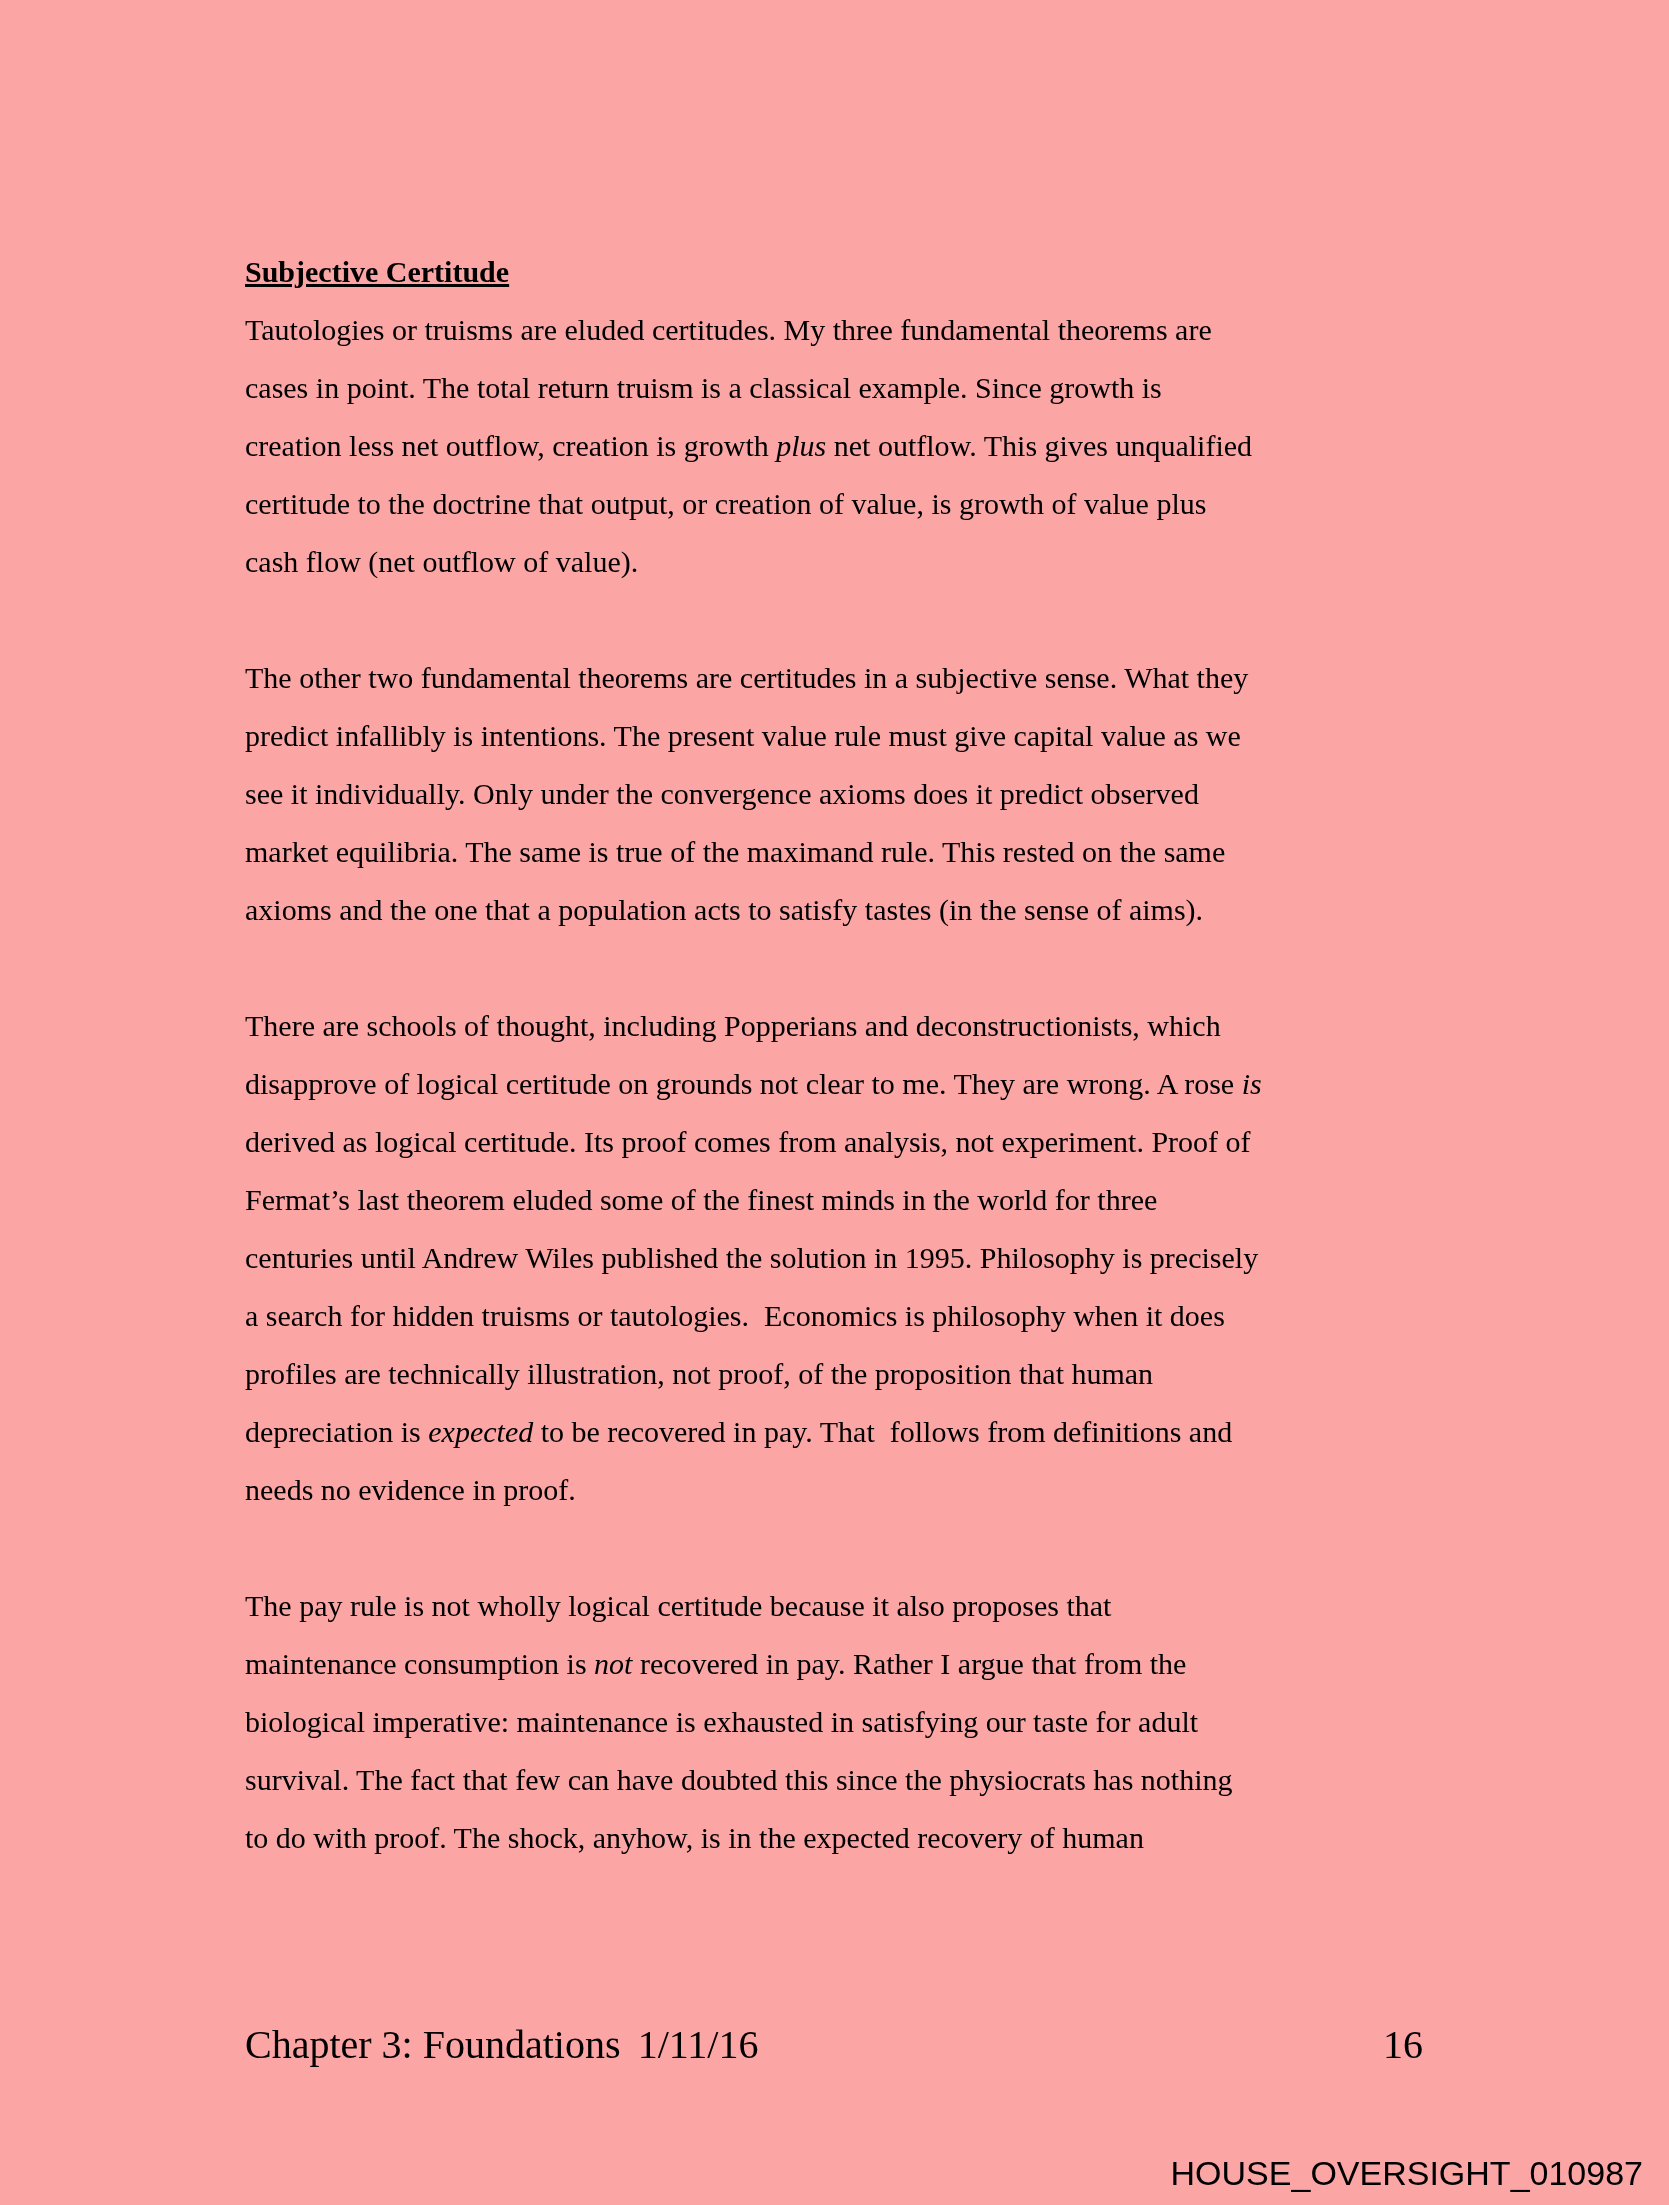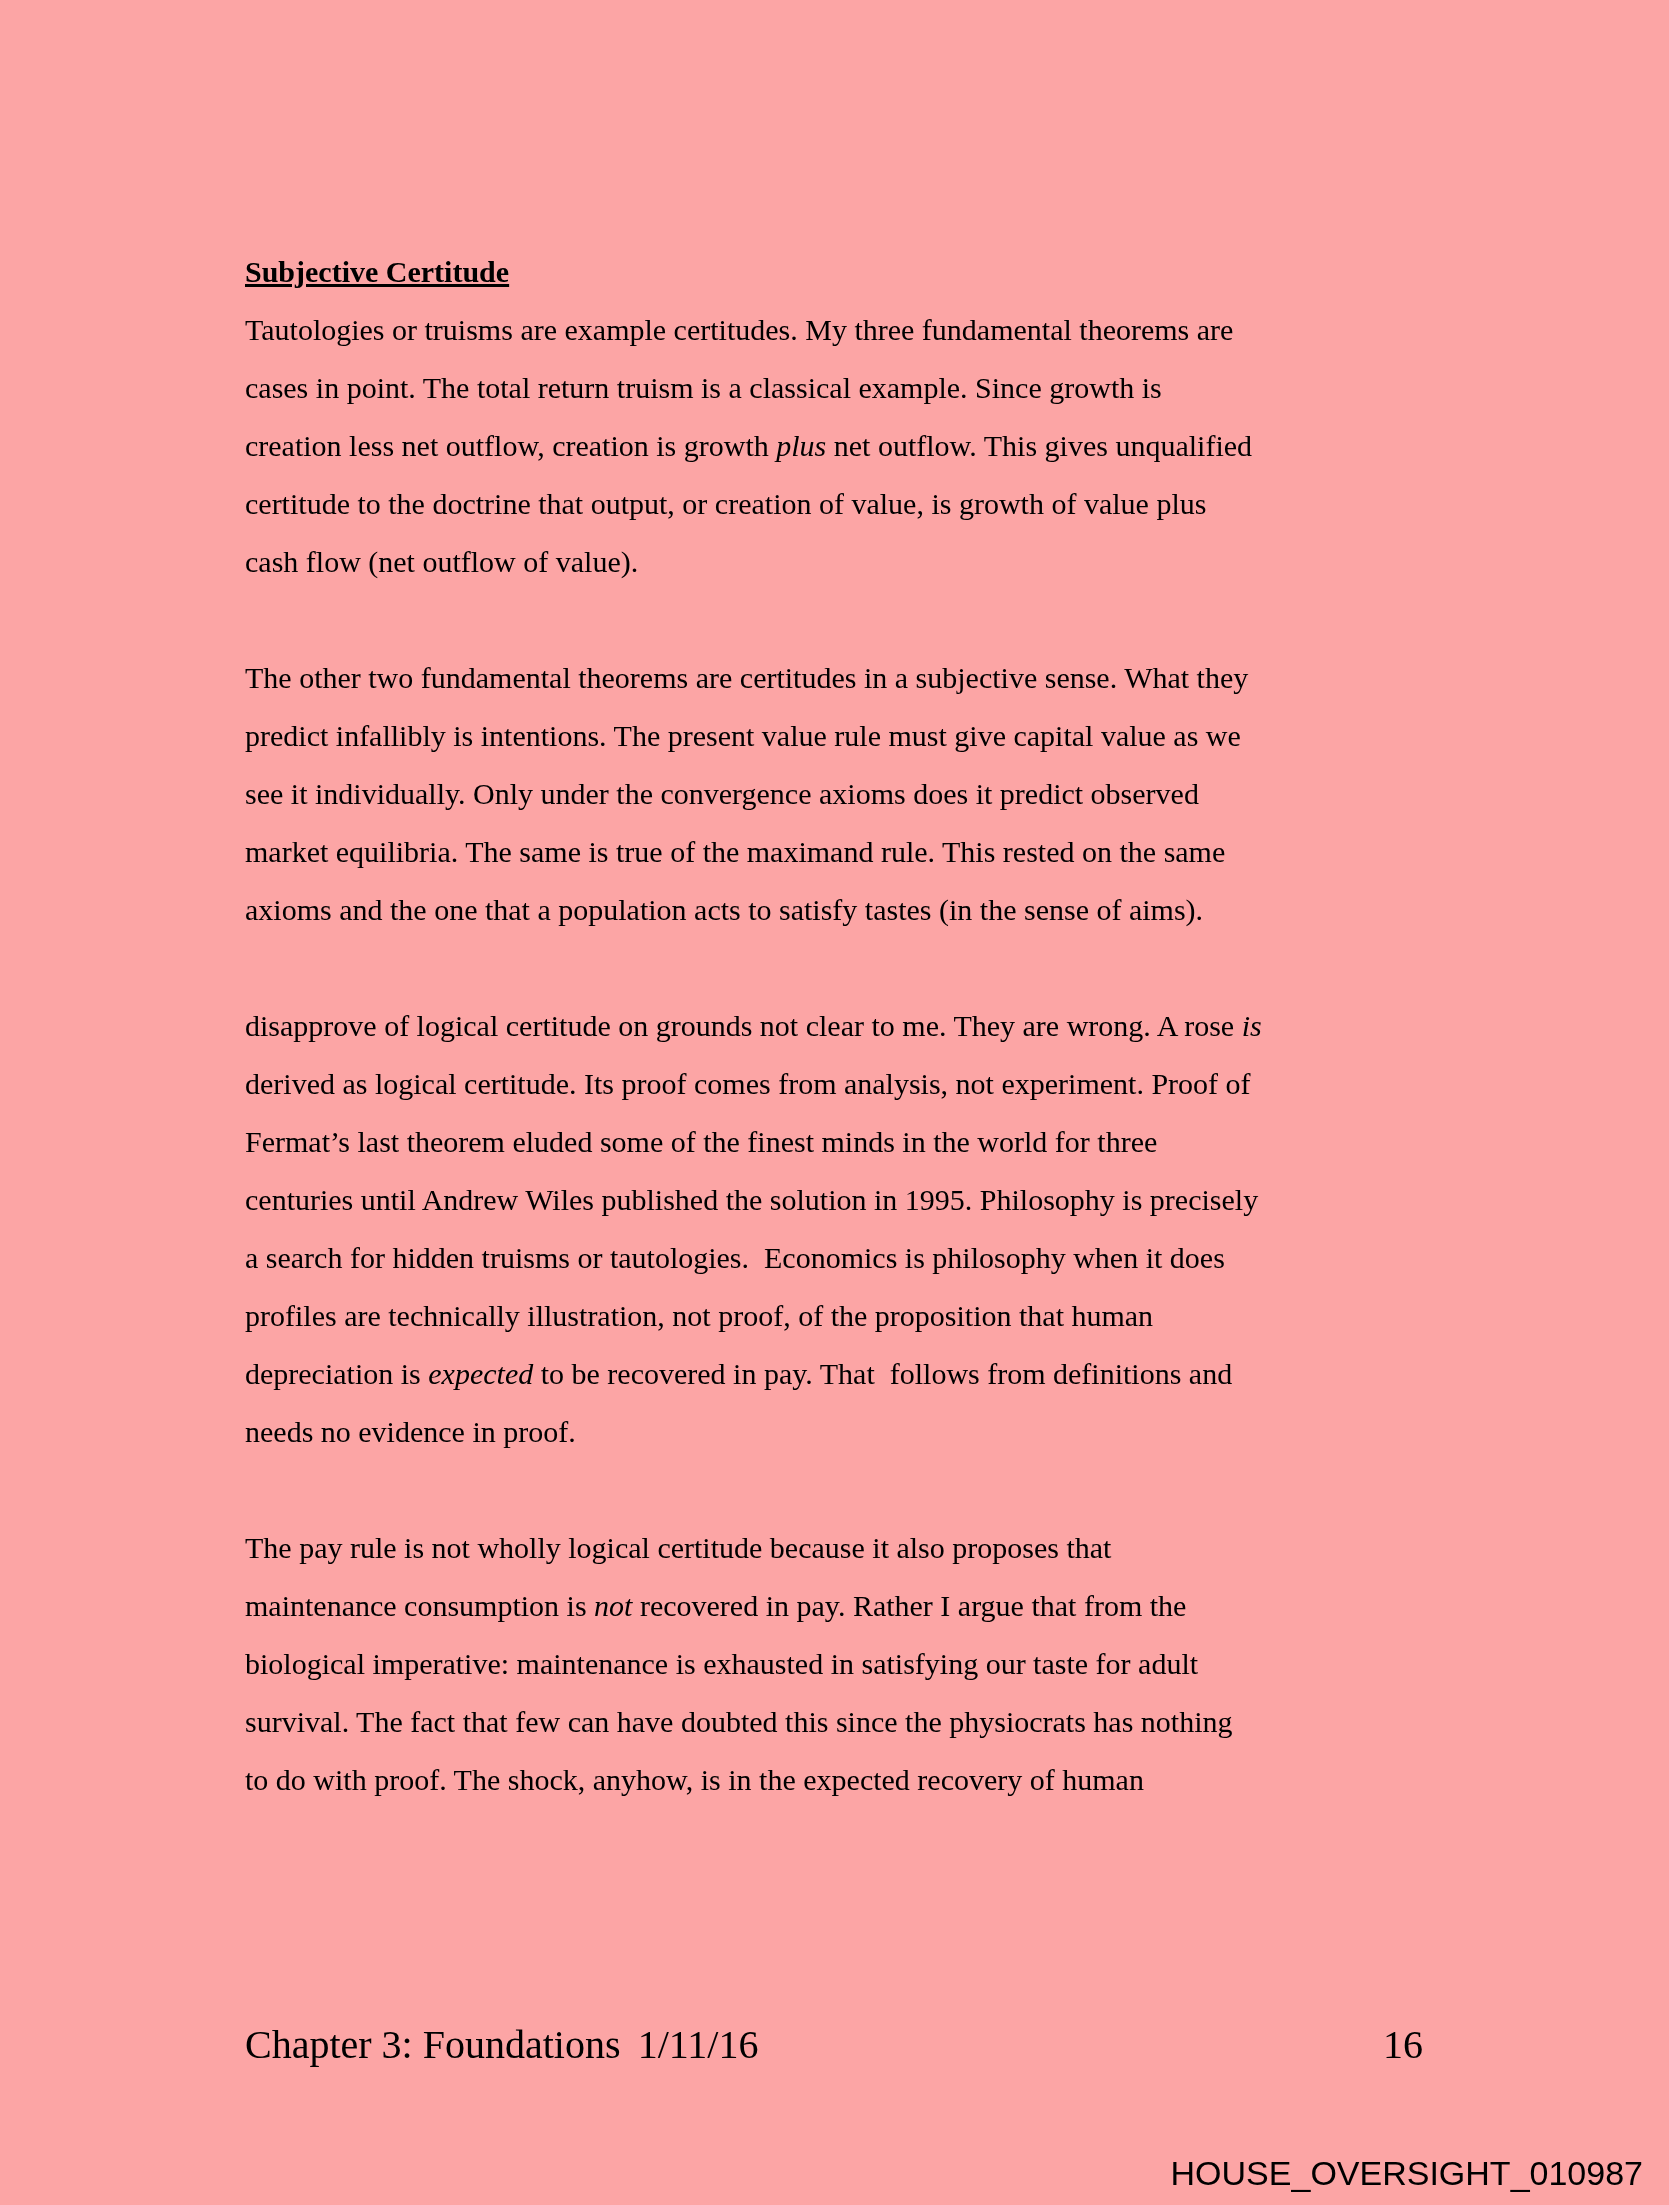--- a/index.html
+++ b/index.html
@@ -59,34 +59,35 @@
 </style>
 </head>
 <body>
 
 <div class="page">
 
   <div class="content">
     <div class="doc-title">Subjective Certitude</div>
     <div>
         <div class="para">
-          <div class="line">Tautologies or truisms are example certitudes. My three fundamental theorems are</div>
+          <div class="line">Tautologies or truisms are eluded certitudes. My three fundamental theorems are</div>
           <div class="line">cases in point. The total return truism is a classical example. Since growth is</div>
           <div class="line">creation less net outflow, creation is growth <em>plus</em> net outflow. This gives unqualified</div>
           <div class="line">certitude to the doctrine that output, or creation of value, is growth of value plus</div>
           <div class="line">cash flow (net outflow of value).</div>
         </div>
         <div class="para">
           <div class="line">The other two fundamental theorems are certitudes in a subjective sense. What they</div>
           <div class="line">predict infallibly is intentions. The present value rule must give capital value as we</div>
           <div class="line">see it individually. Only under the convergence axioms does it predict observed</div>
           <div class="line">market equilibria. The same is true of the maximand rule. This rested on the same</div>
           <div class="line">axioms and the one that a population acts to satisfy tastes (in the sense of aims).</div>
         </div>
         <div class="para">
+          <div class="line">There are schools of thought, including Popperians and deconstructionists, which</div>
           <div class="line">disapprove of logical certitude on grounds not clear to me. They are wrong. A rose <em>is</em></div>
           <div class="line">derived as logical certitude. Its proof comes from analysis, not experiment. Proof of</div>
           <div class="line">Fermat’s last theorem eluded some of the finest minds in the world for three</div>
           <div class="line">centuries until Andrew Wiles published the solution in 1995. Philosophy is precisely</div>
           <div class="line">a search for hidden truisms or tautologies.  Economics is philosophy when it does</div>
           <div class="line">profiles are technically illustration, not proof, of the proposition that human</div>
           <div class="line">depreciation is <em>expected</em> to be recovered in pay. That  follows from definitions and</div>
           <div class="line">needs no evidence in proof.</div>
         </div>
         <div class="para">

